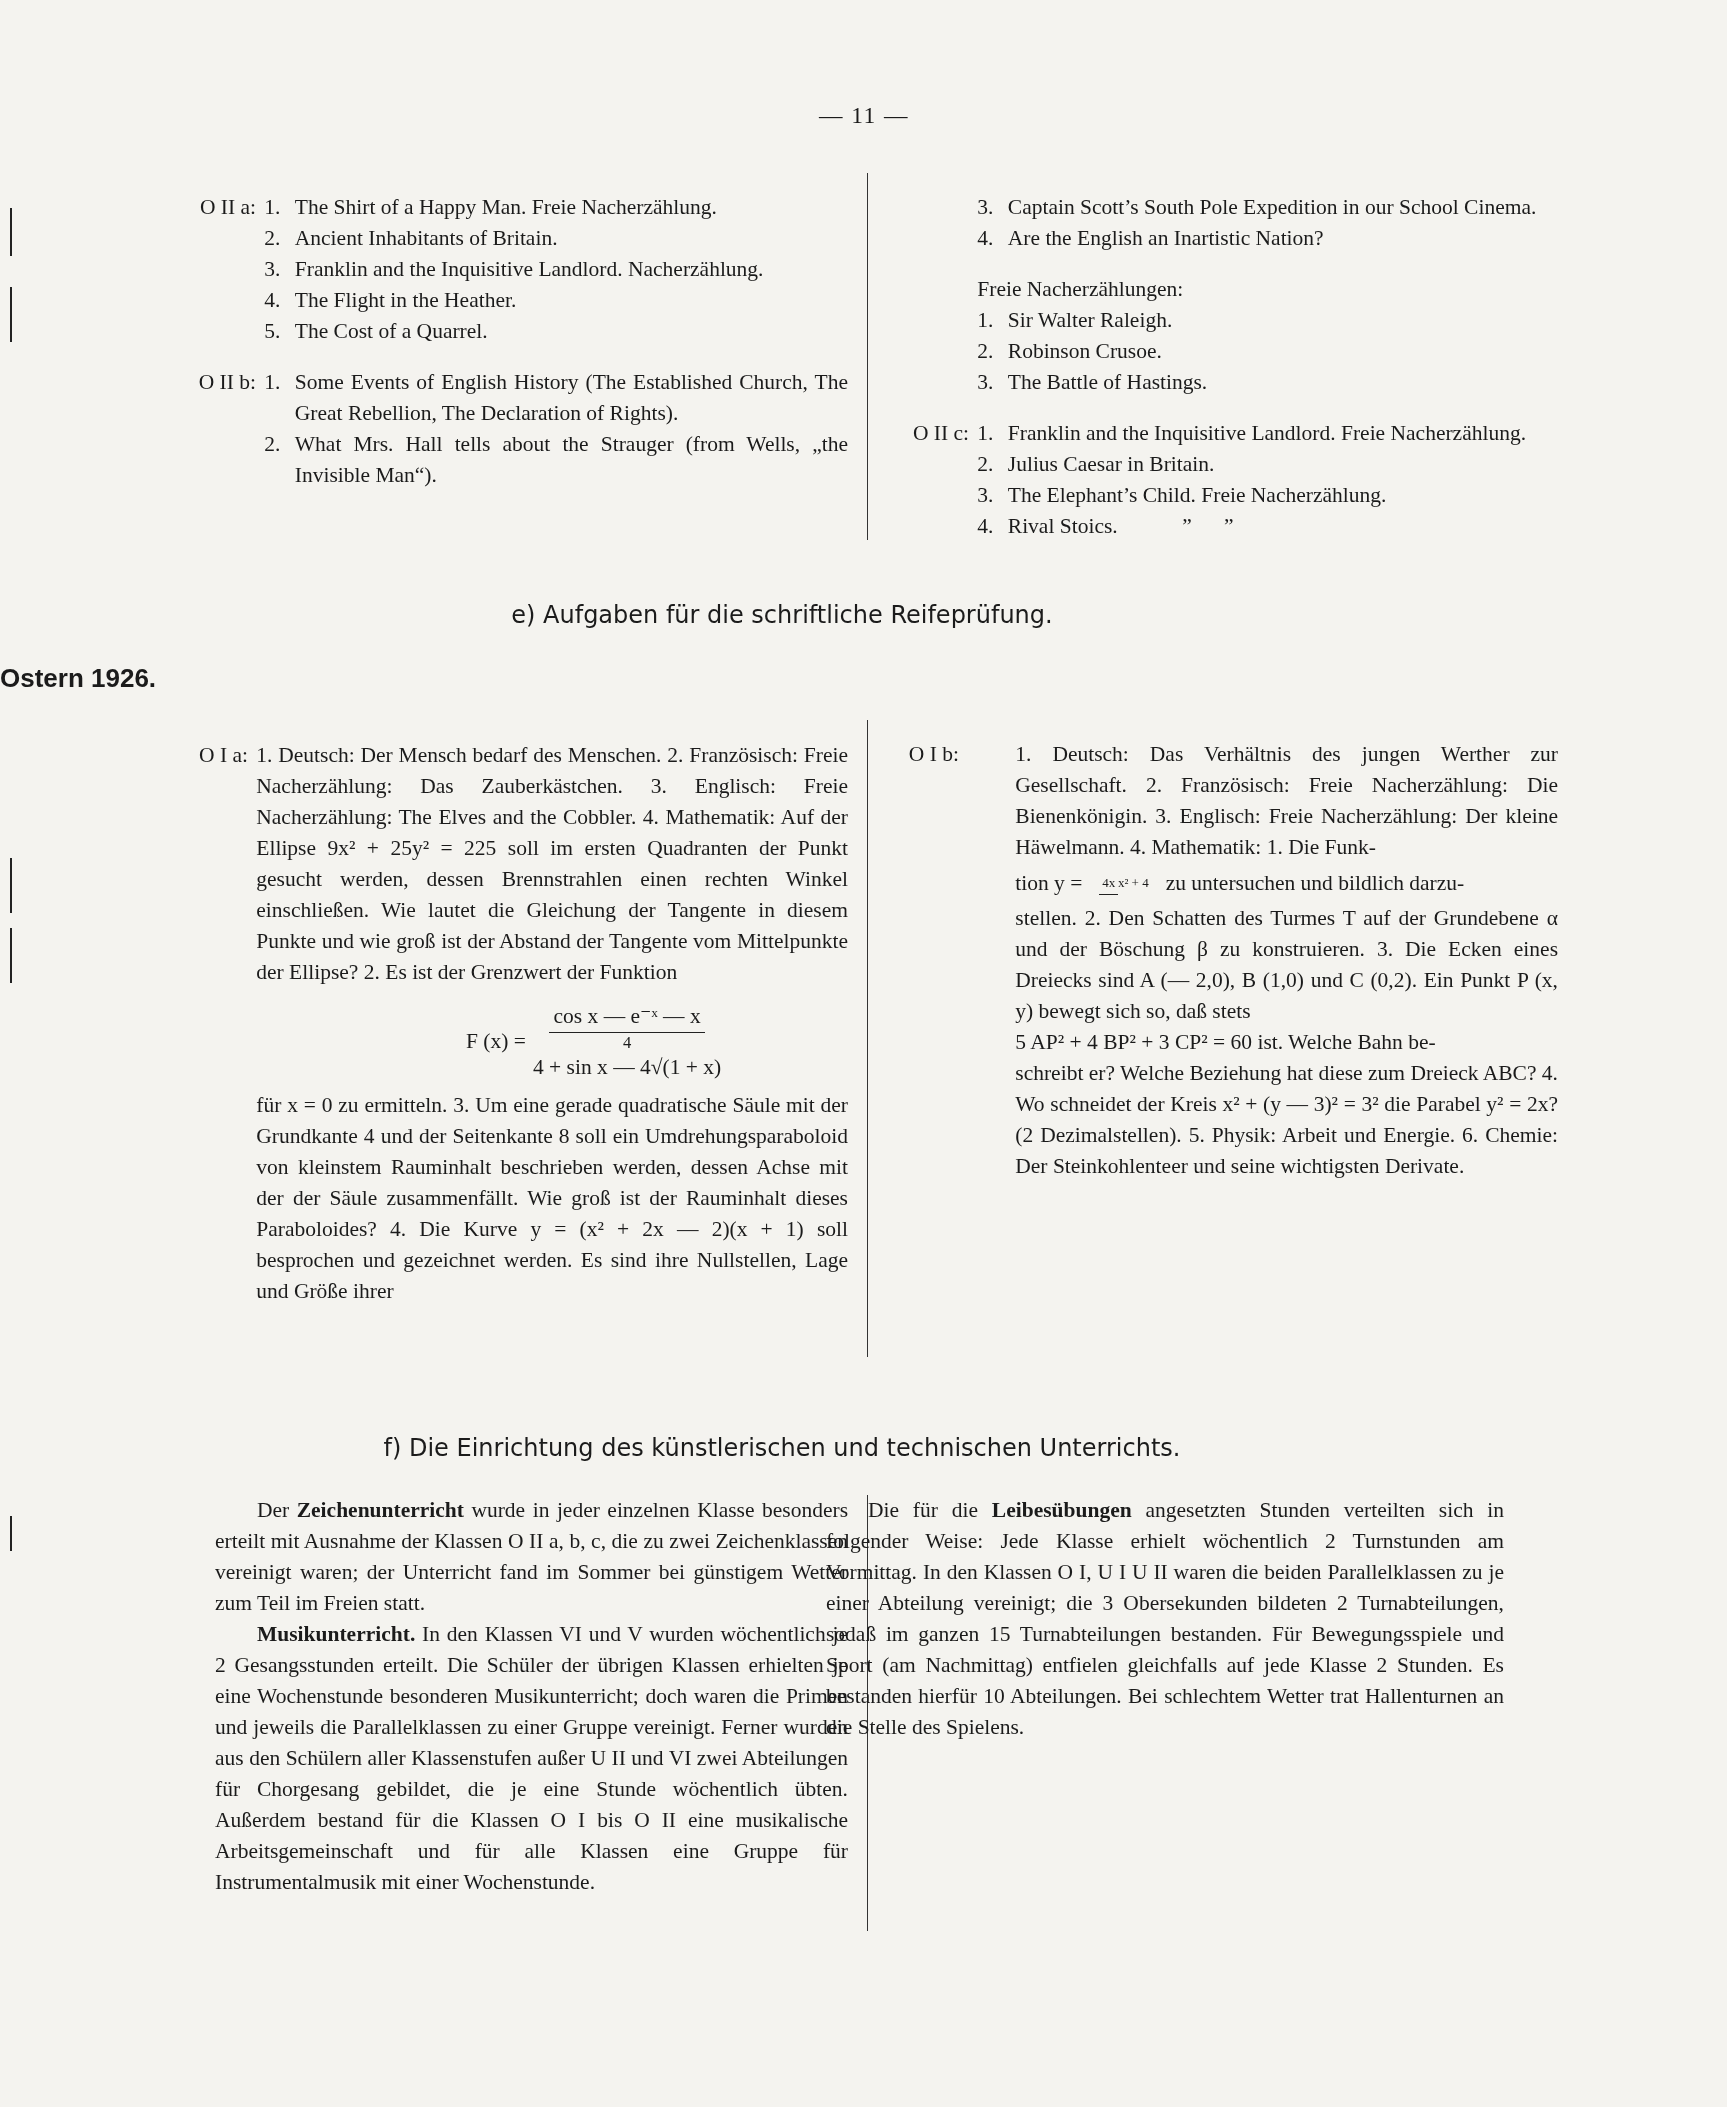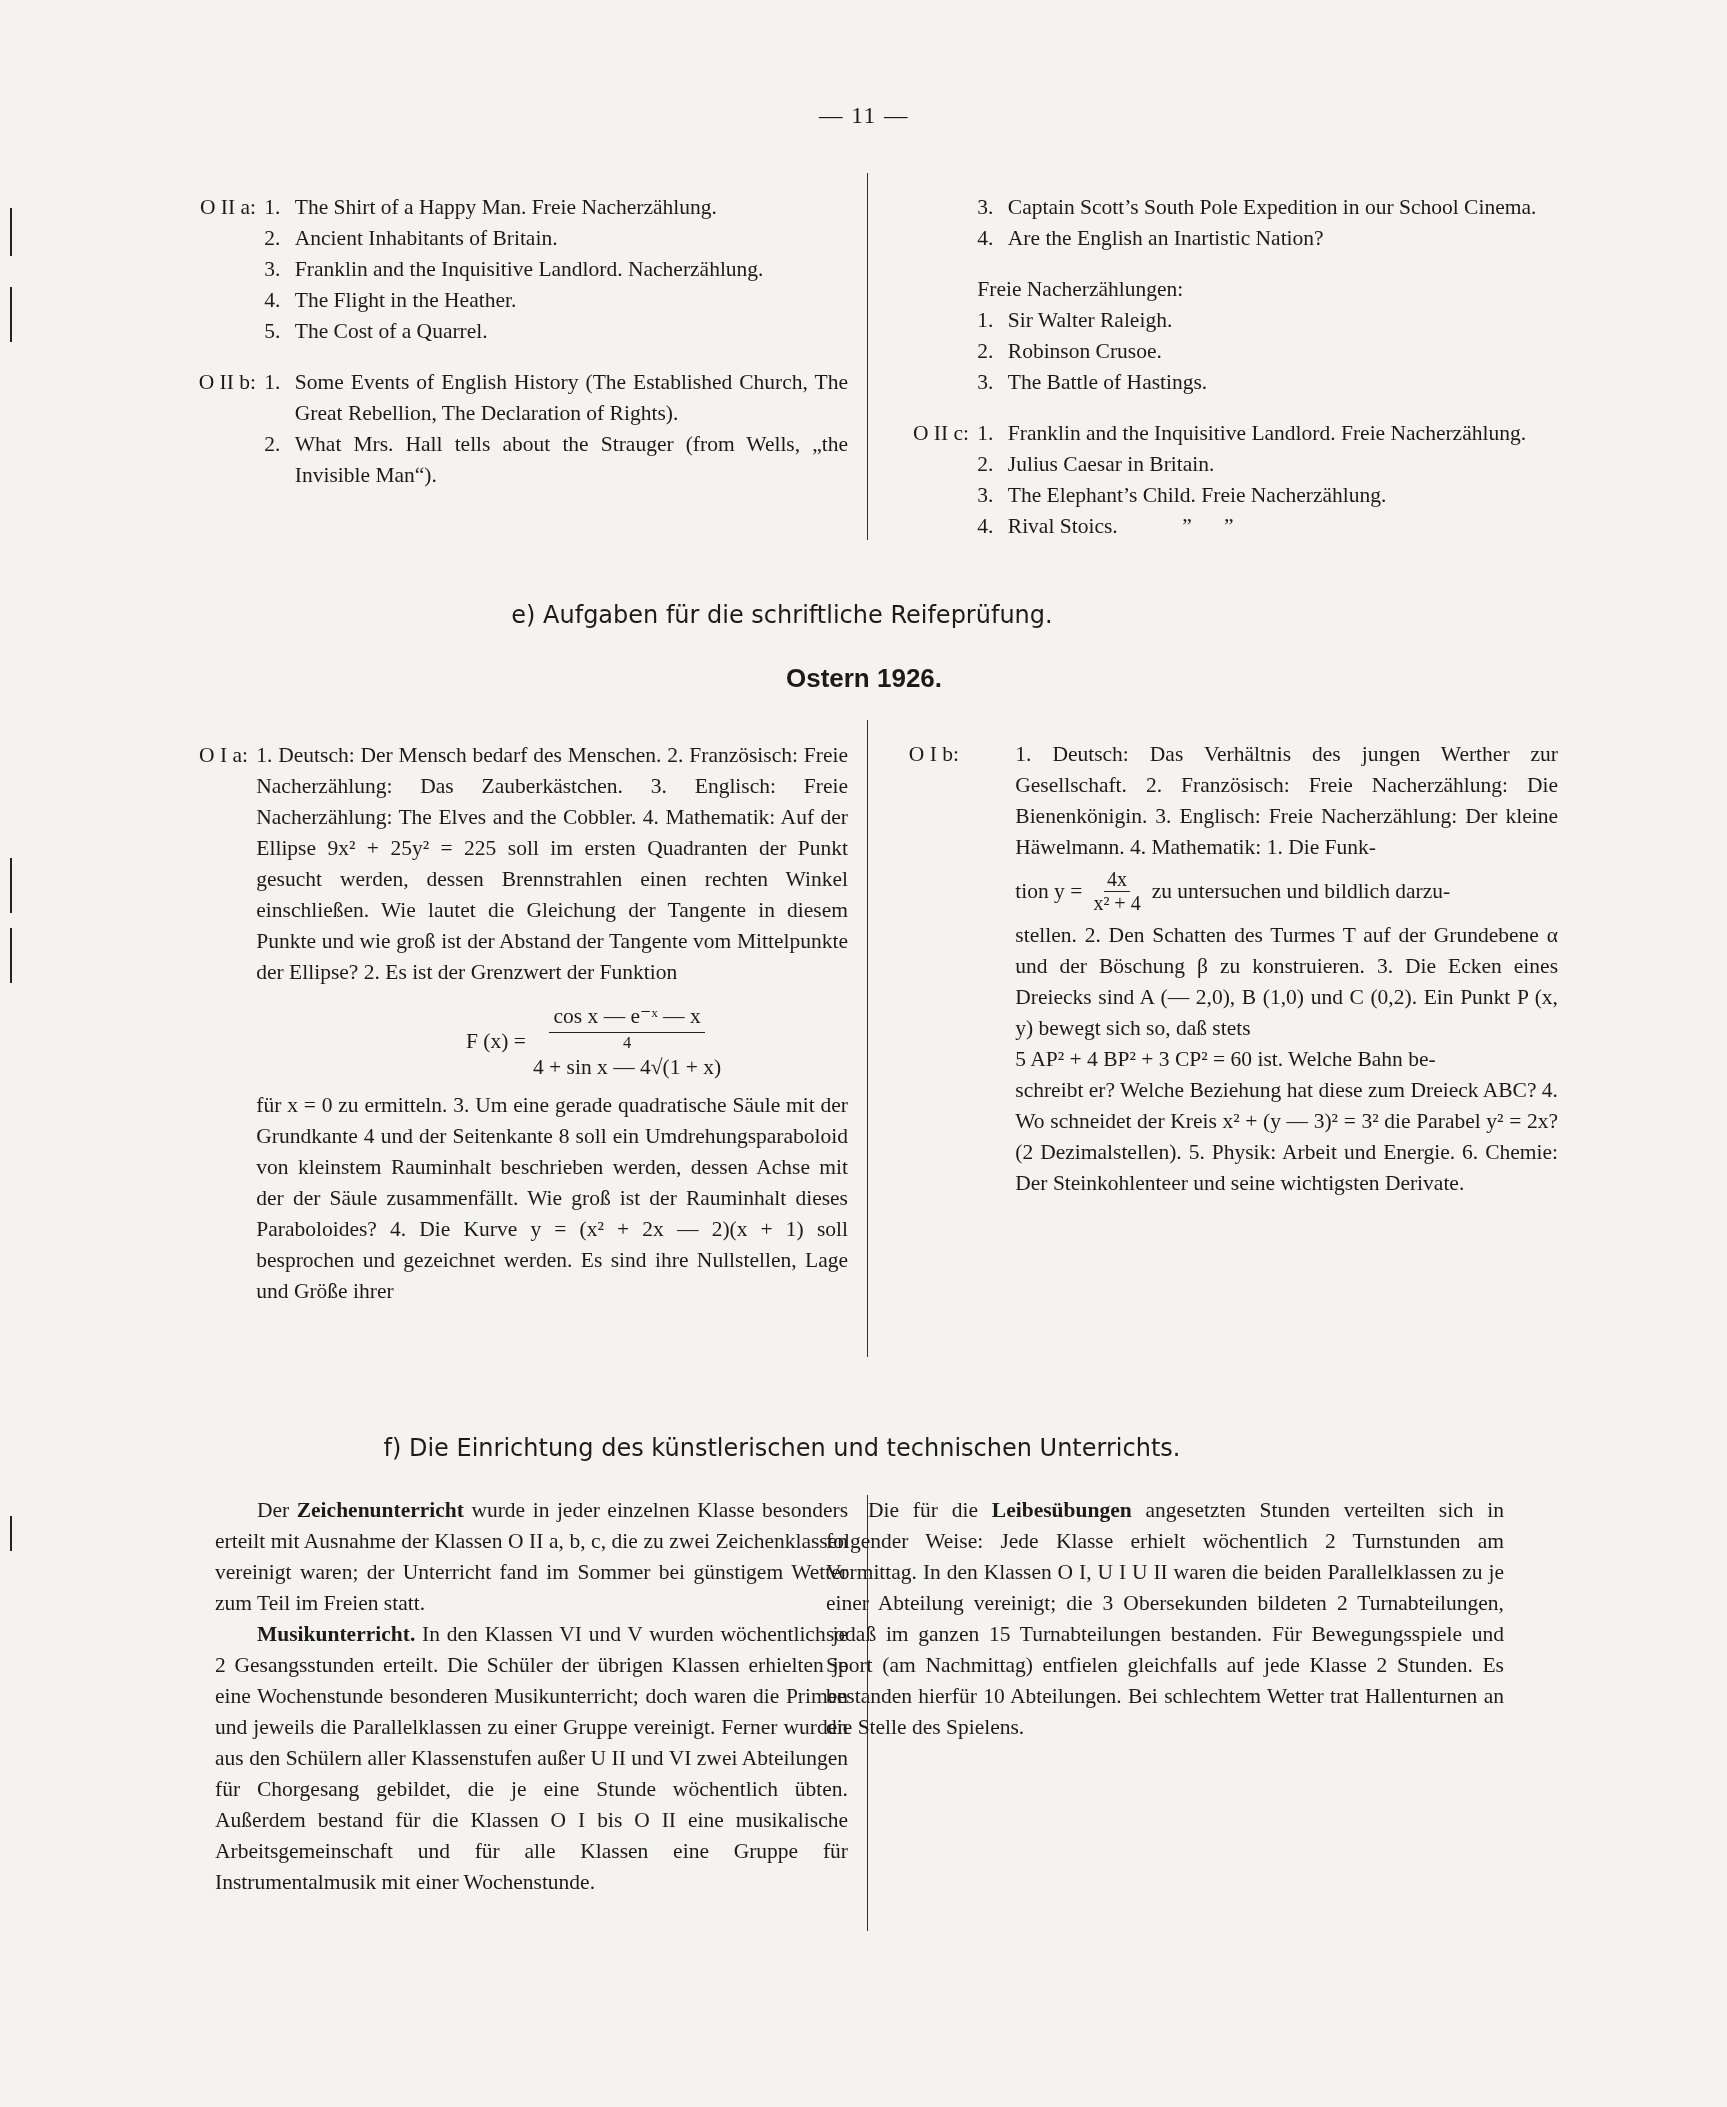--- a/index.html
+++ b/index.html
@@ -14,29 +14,29 @@
   .rule  { position:absolute; width:1.4px; background:#333; }
   .margin-bar { position:absolute; left:9.7px; width:2.8px; background:#222; }
   .entry { display:flex;margin-top:20px; }
   .lab { width:83px; flex:none; text-align:right; padding-right:8.3px; white-space:nowrap; }
   .items { flex:1; }
   .item { display:flex; }
   .num { width:30.5px; flex:none; }
   .txt { flex:1; text-align:justify; }
   .sub-label { margin-left:0; }
   .heading { position:absolute; left:0; width:1564px; text-align:center; font-family:"DejaVu Sans","Liberation Sans",sans-serif; font-size:24px; }
-  .subheading { position:absolute; left:0; width:1728px; text-align:center; font-family:"Liberation Sans",sans-serif; font-weight:bold; font-size:26px; }
+  .subheading { position:absolute; left:0; width:1728px; font-family:"Liberation Sans",sans-serif; font-weight:bold; font-size:26px; }
   .para { text-align:justify; }
   .indent { text-indent:42px; }
   b { font-weight:bold; }
   .formula { display:flex; align-items:center; justify-content:center; margin:12.5px 0 7px 83px; }
   .frac { display:inline-flex; flex-direction:column; align-items:center; margin-left:7px; }
   .frac .n { border-bottom:1.4px solid #222; padding:0 4.2px; }
   .frac .small { font-size:16.6px; line-height:19.4px; }
-  .ifrac { display:inline-flex; flex-direction:column; align-items:center; vertical-align:middle; font-size:20px; line-height:23.5px; margin:0 11px; }
+  .ifrac { display:inline-flex; align-items:center; vertical-align:middle; font-size:13px; line-height:23.5px; margin:0 17px; }
   .ifrac .n { border-bottom:1.4px solid #222; padding:0 2.8px; }
 </style>
 </head>
 <body>
 
 <div class="page-num">— 11 —</div>
 
 <div class="margin-bar" style="top:208px;height:48px;"></div>
 <div class="margin-bar" style="top:287px;height:55px;"></div>
 <div class="margin-bar" style="top:858px;height:55px;"></div>

